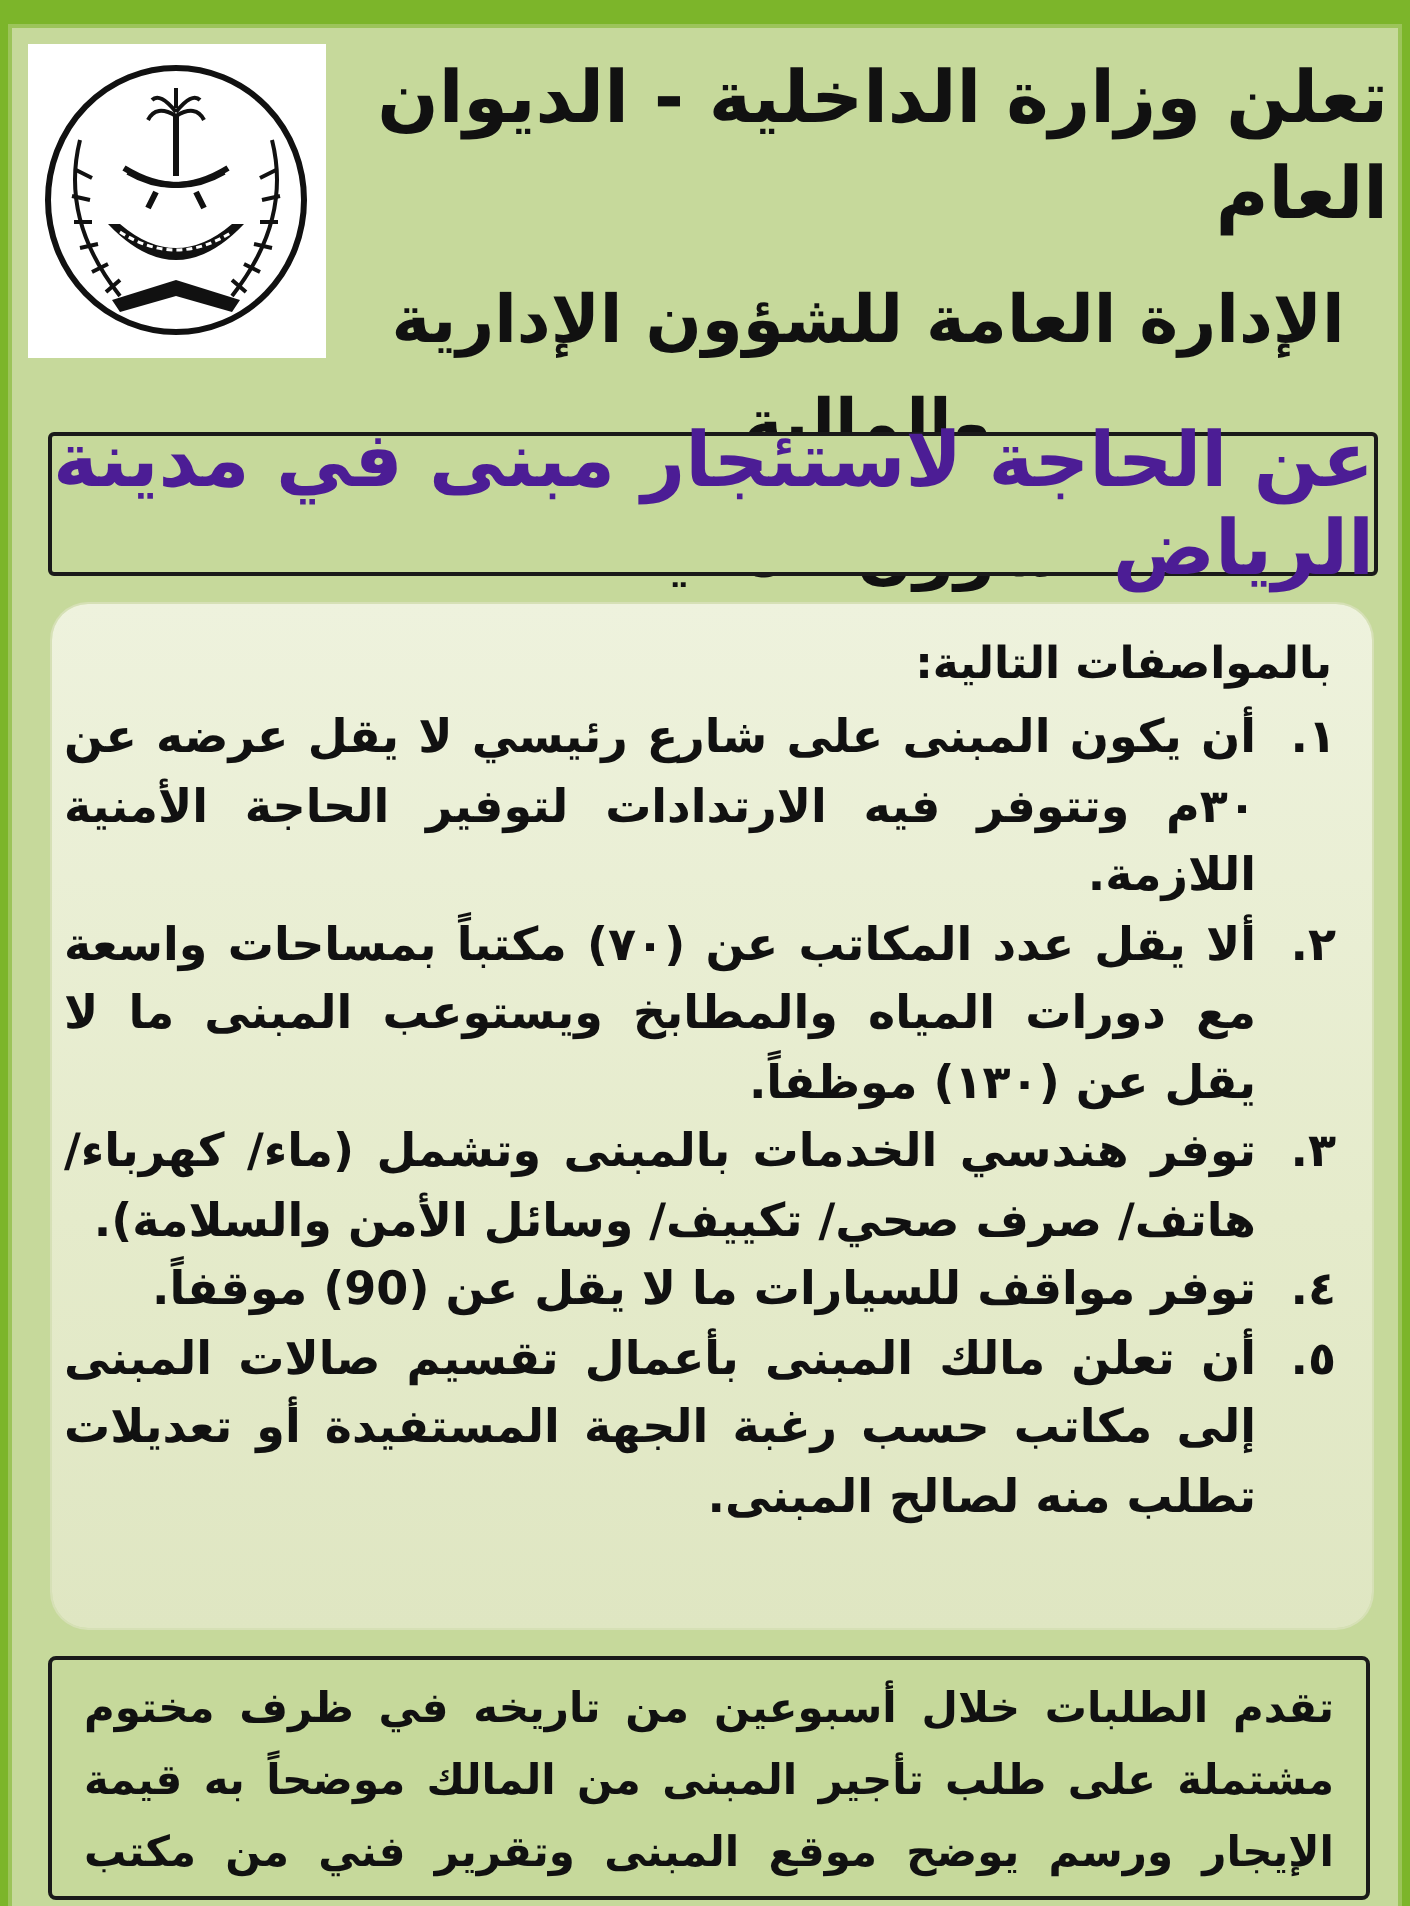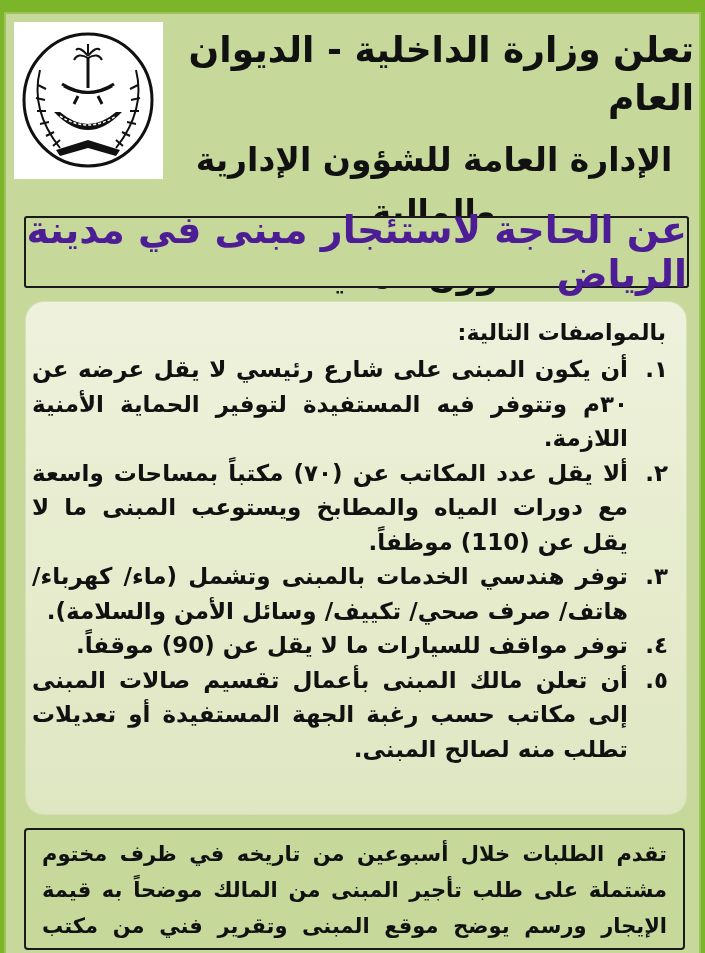--- a/index.html
+++ b/index.html
@@ -97,25 +97,25 @@
 
   <div class="title-box">
     <span>عن الحاجة لاستئجار مبنى في مدينة الرياض</span>
   </div>
 
   <div class="spec-panel">
     <div class="spec-intro">بالمواصفات التالية:</div>
     <ul class="spec-list">
       <li class="spec-item">
         <span class="spec-num">١.</span>
-        <span class="spec-text">أن يكون المبنى على شارع رئيسي لا يقل عرضه عن ٣٠م وتتوفر فيه المستفيدة لتوفير الحماية الأمنية اللازمة.</span>
+        <span class="spec-text">أن يكون المبنى على شارع رئيسي لا يقل عرضه عن ٣٠م وتتوفر فيه الارتدادات لتوفير الحاجة الأمنية اللازمة.</span>
       </li>
       <li class="spec-item">
         <span class="spec-num">٢.</span>
-        <span class="spec-text">ألا يقل عدد المكاتب عن (٧٠) مكتباً بمساحات واسعة مع دورات المياه والمطابخ ويستوعب المبنى ما لا يقل عن (110) موظفاً.</span>
+        <span class="spec-text">ألا يقل عدد المكاتب عن (٧٠) مكتباً بمساحات واسعة مع دورات المياه والمطابخ ويستوعب المبنى ما لا يقل عن (١٣٠) موظفاً.</span>
       </li>
       <li class="spec-item">
         <span class="spec-num">٣.</span>
         <span class="spec-text">توفر هندسي الخدمات بالمبنى وتشمل (ماء/ كهرباء/ هاتف/ صرف صحي/ تكييف/ وسائل الأمن والسلامة).</span>
       </li>
       <li class="spec-item">
         <span class="spec-num">٤.</span>
         <span class="spec-text">توفر مواقف للسيارات ما لا يقل عن (90) موقفاً.</span>
       </li>
       <li class="spec-item">

